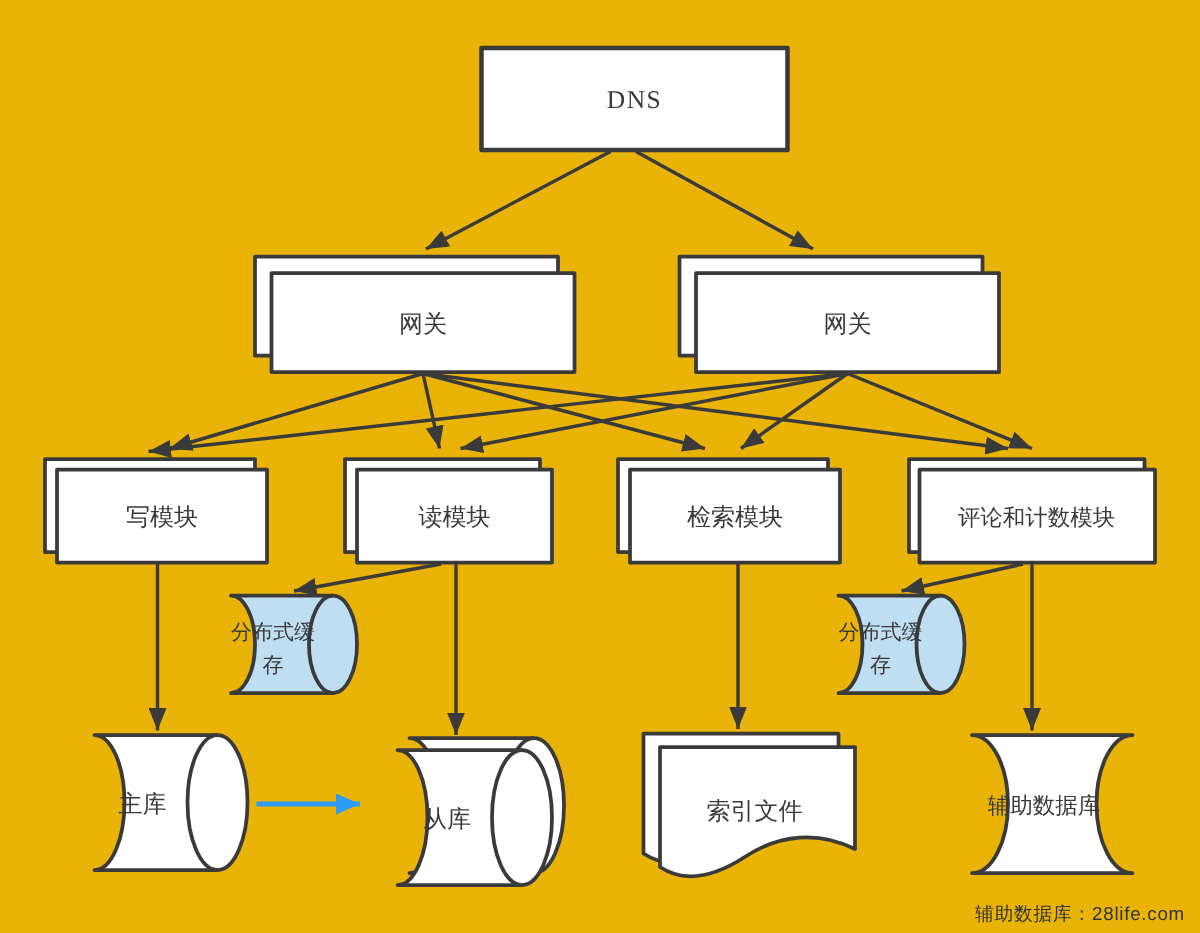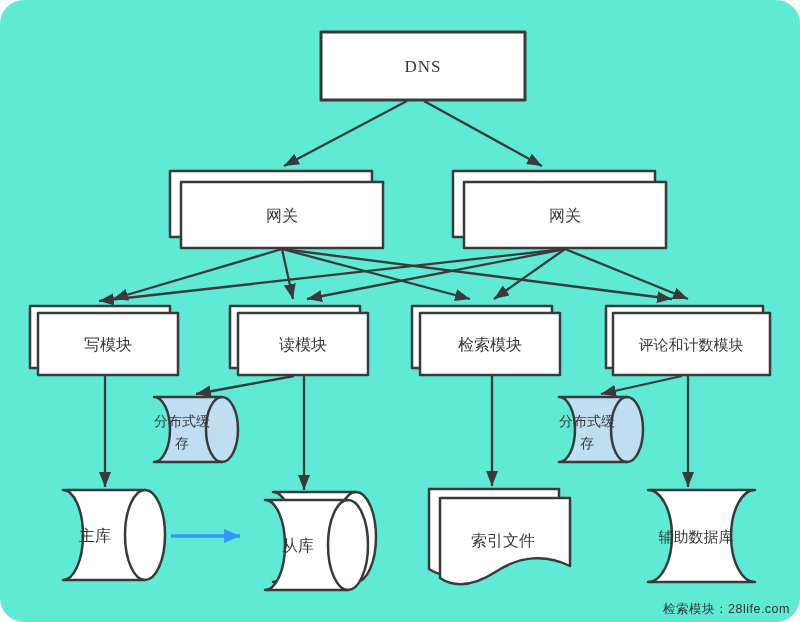--- a/index.html
+++ b/index.html
@@ -1,17 +1,17 @@
 <!DOCTYPE html>
 <html><head>
 <meta charset="utf-8">
 <style>
   html,body { margin:0; padding:0; background:#ffffff; }
-  .stage { position:relative; width:800px; height:622px; background:#5eead4; overflow:hidden;
-           font-family:"Liberation Serif","DejaVu Serif",serif;border-radius:24px; }
+  .stage { position:relative; width:800px; height:622px; background:#eab308; overflow:hidden;
+           font-family:"Liberation Serif","DejaVu Serif",serif; }
   svg { position:absolute; left:0; top:0; }
   .s   { stroke:#3a3a3a; stroke-width:2.5; fill:#ffffff; stroke-linejoin:round; }
   .s3  { stroke:#3a3a3a; stroke-width:3;   fill:#ffffff; stroke-linejoin:round; }
   .sf  { stroke:#3a3a3a; stroke-width:2.5; fill:none; }
   .cache { stroke:#3a3a3a; stroke-width:2.5; stroke-linejoin:round; }
   .edge { stroke:#3a3a3a; stroke-width:2.3; fill:none; }
   .edge-blue { stroke-width:3.4; fill:none; }
   .lbl { font-family:"Liberation Serif","DejaVu Serif",serif; fill:#3a3a3a;
          text-anchor:middle; font-size:16px; }
   .lbl-big  { font-size:17px; letter-spacing:1px; }
@@ -131,14 +131,14 @@
     <path class="edge" marker-end="url(#ah)" d="M 294,376 L 196,394"></path>
     <path class="edge" marker-end="url(#ah)" d="M 304,376 L 304,490"></path>
     <path class="edge" marker-end="url(#ah)" d="M 492,376 L 492,486"></path>
     <path class="edge" marker-end="url(#ah)" d="M 682,376 L 601,394"></path>
     <path class="edge" marker-end="url(#ah)" d="M 688,376 L 688,487"></path>
 
     <path class="edge-blue" marker-end="url(#ahb)" d="M 171,536 L 240,536" stroke="#2d9bf7"></path>
   </g>
 </svg>
 
-<div class="watermark">检索模块：28life.com</div>
+<div class="watermark">辅助数据库：28life.com</div>
 </div>
 
 </body></html>

